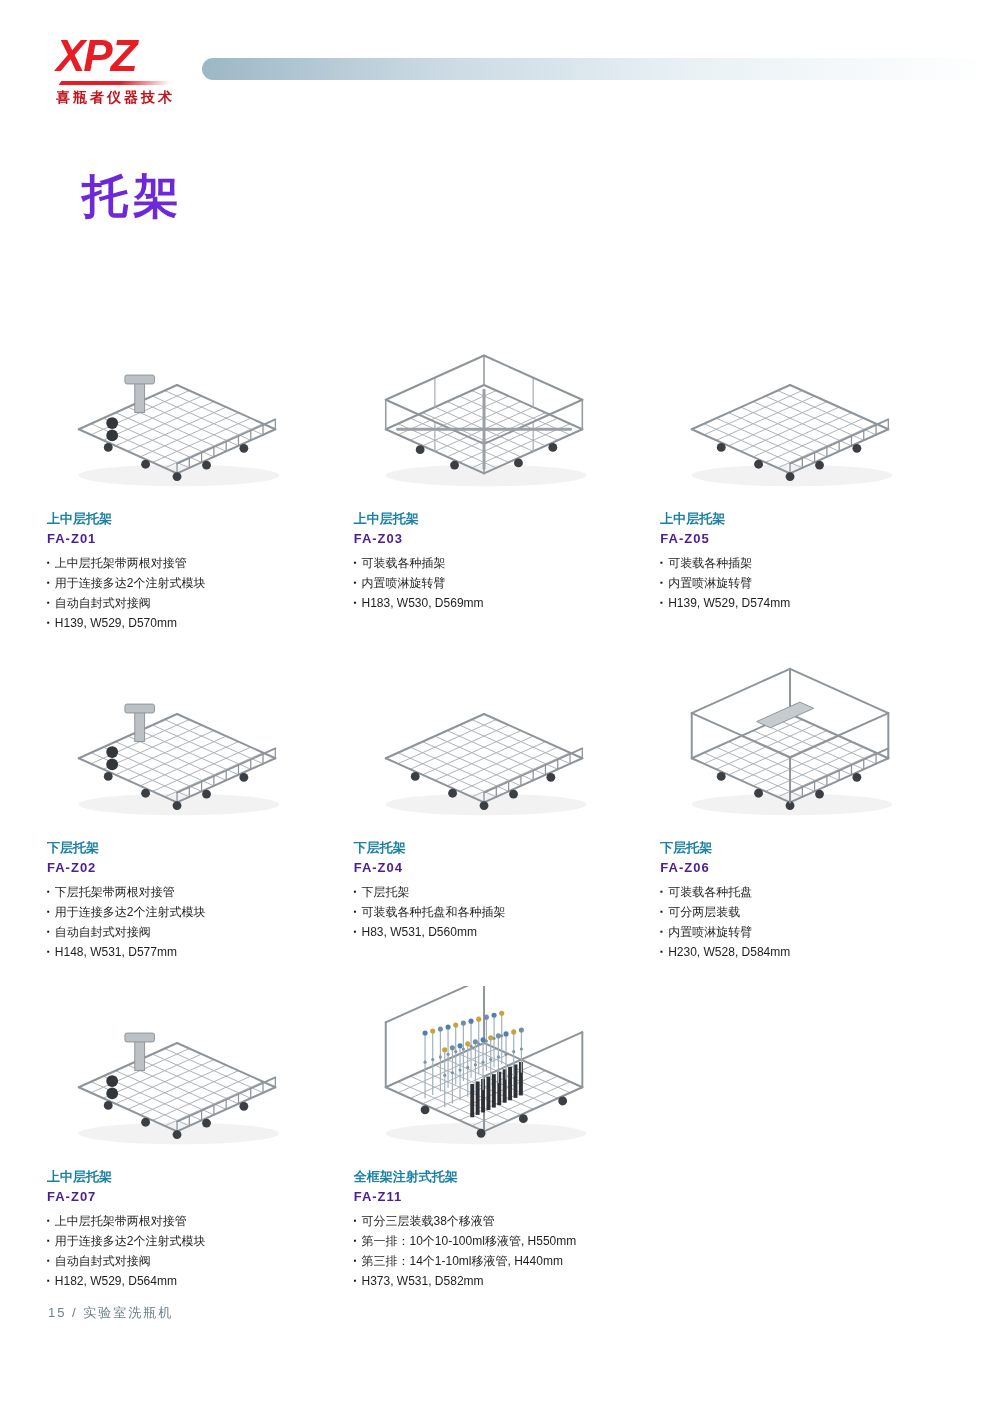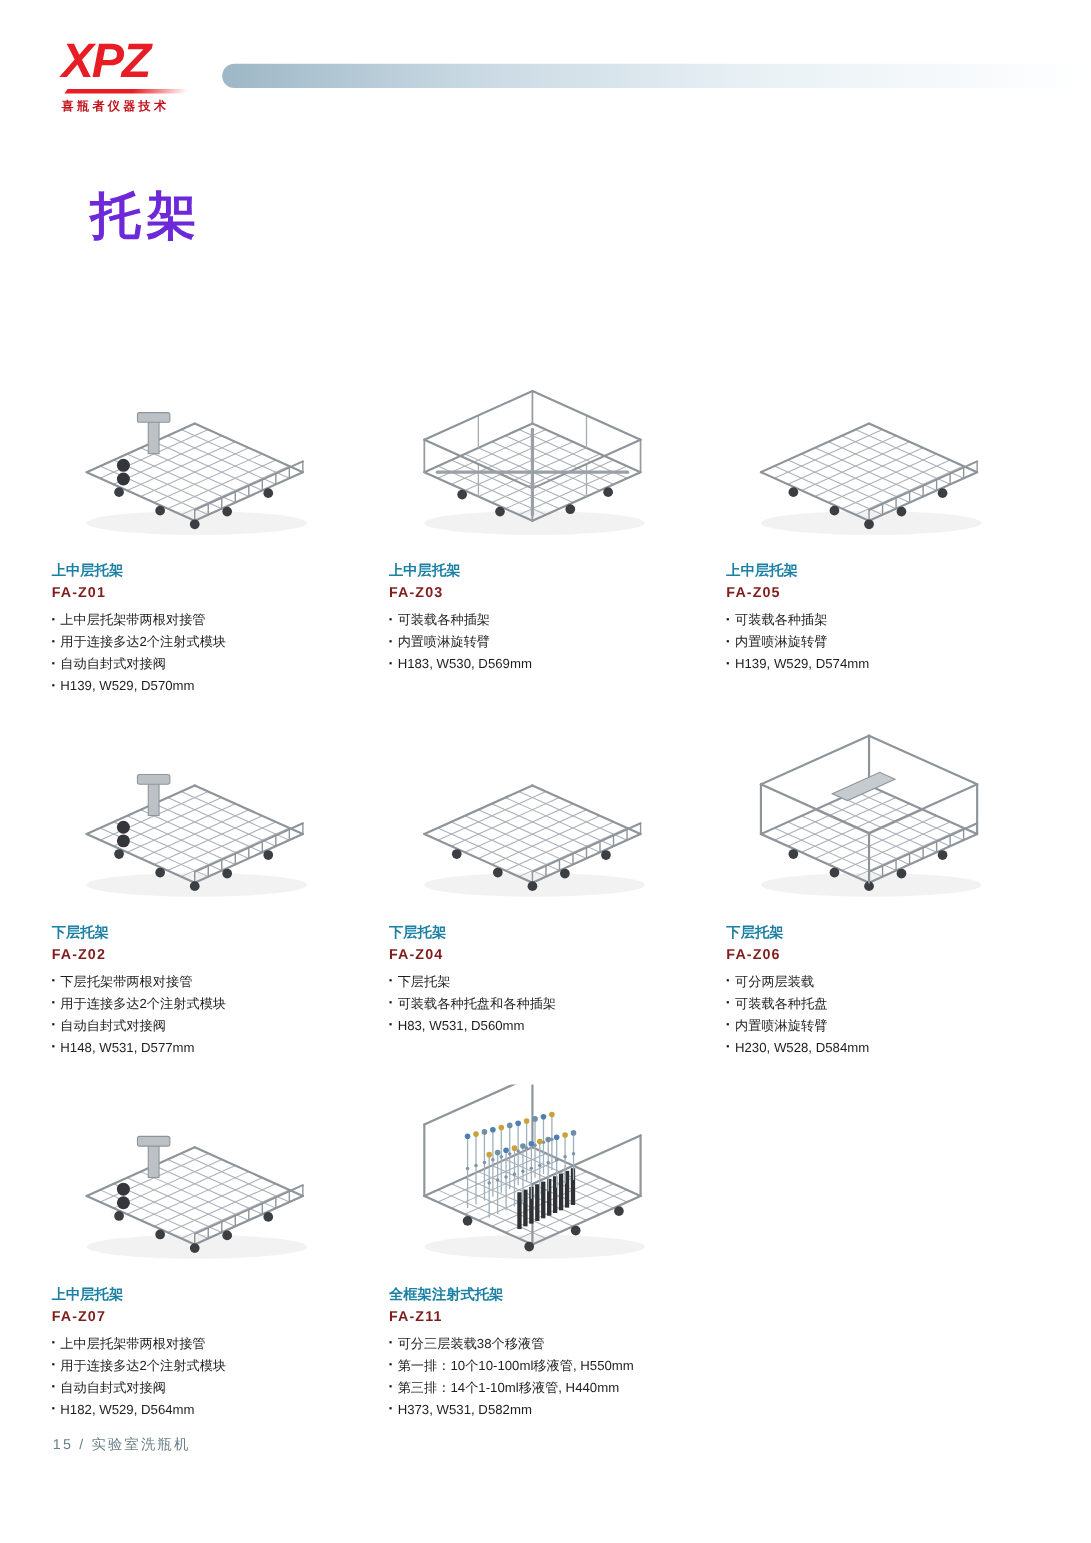--- a/index.html
+++ b/index.html
@@ -4,39 +4,39 @@
 <style>
   * { box-sizing: border-box; }
   html,body { margin:0; padding:0; background:#fff; }
   body { font-family: "Liberation Sans", "DejaVu Sans", sans-serif; }
   .page { position:relative; width:992px; height:1403px; margin:0 auto; background:#fff; overflow:hidden; }
 
   
   .logo { position:absolute; left:56px; top:34px; width:140px; }
   .logo-text { font-size:44px; font-weight:bold; font-style:italic; color:#e81c24; line-height:1; letter-spacing:-2px; }
   .logo-swoosh { height:4px; width:110px; background:linear-gradient(90deg,#e81c24 55%, rgba(232,28,36,0)); transform:skewX(-35deg); margin:3px 0 4px 4px; }
-  .logo-sub { font-size:11px; font-weight:bold; color:#c1121c; letter-spacing:3px; white-space:nowrap; }
+  .logo-sub { font-size:14px; font-weight:bold; color:#c1121c; letter-spacing:3px; white-space:nowrap; }
 
   
   .top-bar { position:absolute; left:202px; top:58px; right:0; height:22px;
              background:linear-gradient(90deg,#9db7c6 0%, #c8d8e2 28%, #e9f1f5 62%, #ffffff 100%);
              border-radius:11px 0 0 11px; }
 
   
   .page-title { position:absolute; left:82px; top:166px; margin:0; font-size:46px; font-weight:bold;
                 color:#6d28d9; letter-spacing:5px; }
 
   
   .product-grid { position:absolute; left:47px; top:328px; width:902px;
                   display:grid; grid-template-columns:1fr 1fr 1fr; column-gap:18px; row-gap:24px; }
   .product { width:100%; }
   .product-image { width:264px; height:172px; }
   .basket { width:100%; height:100%; display:block; }
   .category { font-size:13px; font-weight:bold; color:#1b80a3; margin-top:10px; }
-  .model { font-size:13px; font-weight:bold; color:#7f1d1d; letter-spacing:1px; margin-top:3px; }
+  .model { font-size:13px; font-weight:bold; color:#4c1d95; letter-spacing:1px; margin-top:3px; }
   .features { list-style:none; margin:7px 0 0; padding:0; }
   .feature { font-size:12px; color:#1e1e1e; line-height:19px; }
   .feature::before { content:"▪"; font-size:8px; margin-right:5px; vertical-align:2px; color:#111; }
 
   
   .footer { position:absolute; left:48px; top:1304px; font-size:13px; color:#6b8089; letter-spacing:2px; }
 </style>
 </head>
 <body>
 
@@ -345,22 +345,22 @@
             <line x1="28" y1="57" x2="128" y2="12" stroke="#8d949a" stroke-width="2" stroke-linecap="round"></line>
             <line x1="128" y1="12" x2="228" y2="57" stroke="#8d949a" stroke-width="2" stroke-linecap="round"></line>
             <line x1="228" y1="57" x2="128" y2="102" stroke="#8d949a" stroke-width="2" stroke-linecap="round"></line>
             <line x1="128" y1="102" x2="28" y2="57" stroke="#8d949a" stroke-width="2" stroke-linecap="round"></line>
             <polygon points="94,65.7 138,45.900000000000006 152,52.2 108,72" fill="#c6cbd0" stroke="#8d949a"></polygon>
           </svg>
         </div>
     <div class="category">下层托架</div>
     <div class="model">FA-Z06</div>
     <ul class="features">
+          <li class="feature">可装载各种托盘</li>
           <li class="feature">可分两层装载</li>
-          <li class="feature">可装载各种托盘</li>
           <li class="feature">内置喷淋旋转臂</li>
           <li class="feature">H230, W528, D584mm</li>
         </ul>
   </div>
       <div class="product">
     <div class="product-image">
           <svg viewBox="0 0 260 175" class="basket">
             <ellipse cx="130" cy="150" rx="102" ry="11" fill="#1a1a1a" opacity="0.06"></ellipse>
             <line x1="40.5" y1="97.375" x2="140.5" y2="142.375" stroke="#abb1b7" stroke-width="1" stroke-linecap="round"></line>
             <line x1="40.5" y1="108.625" x2="140.5" y2="63.625" stroke="#abb1b7" stroke-width="1" stroke-linecap="round"></line>

